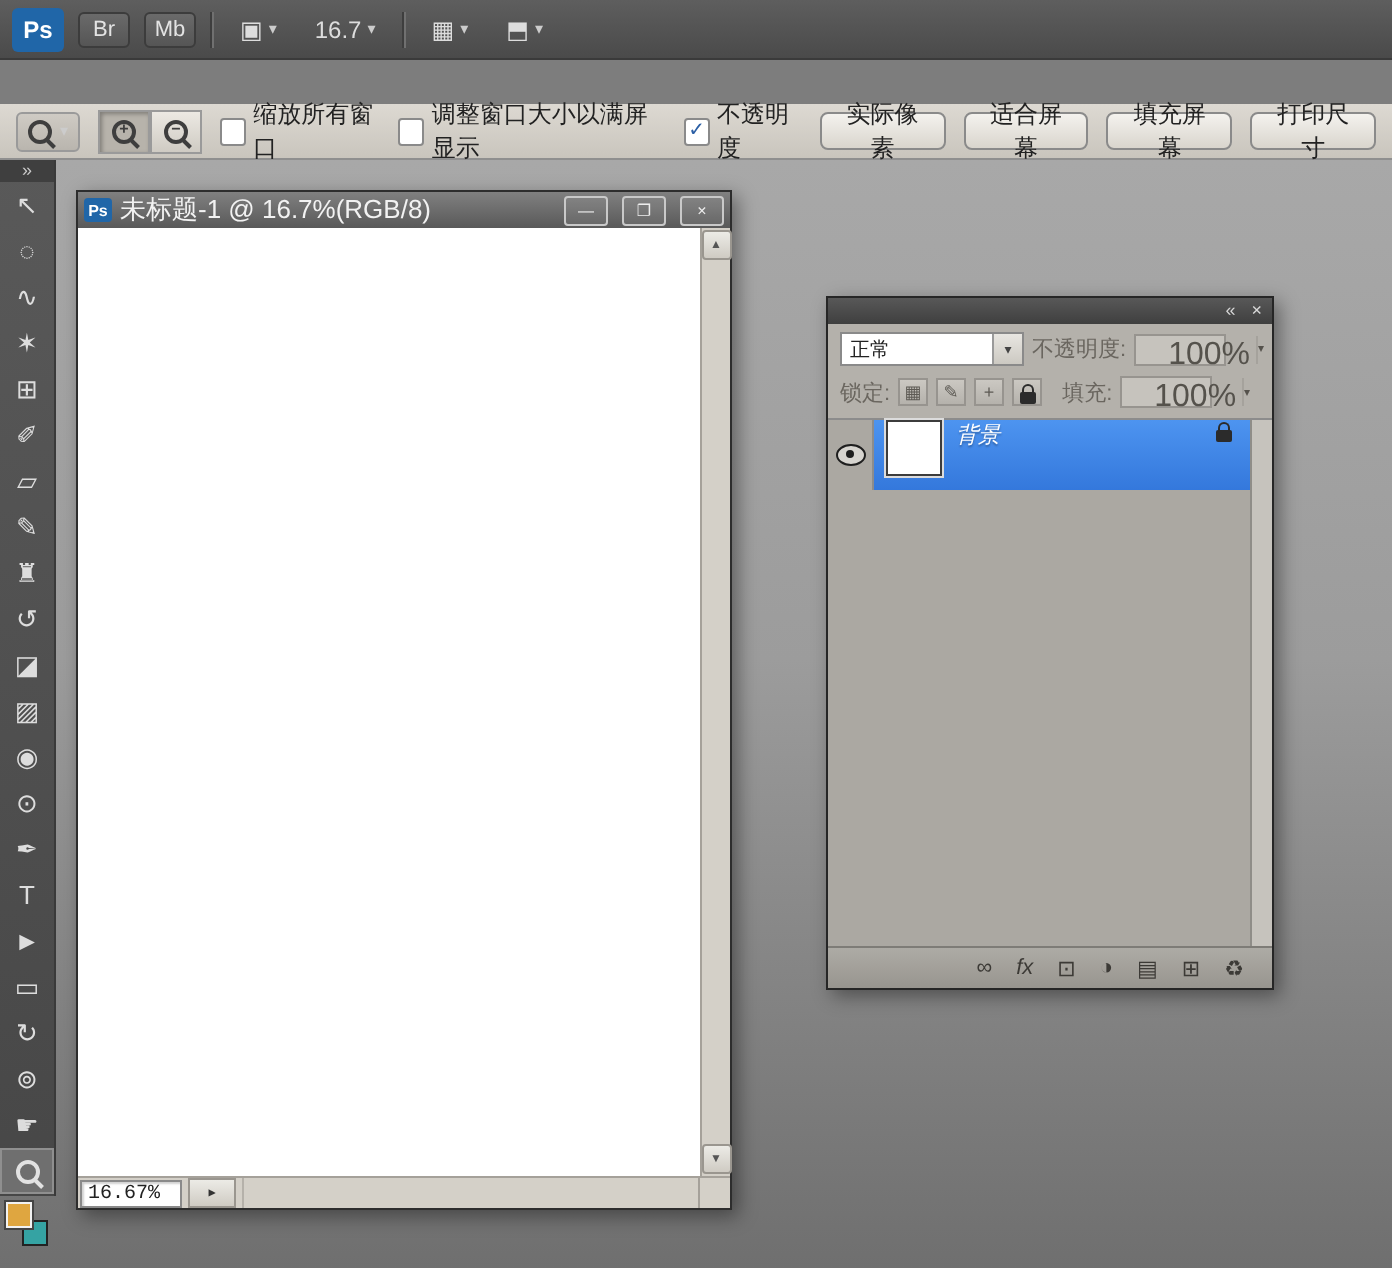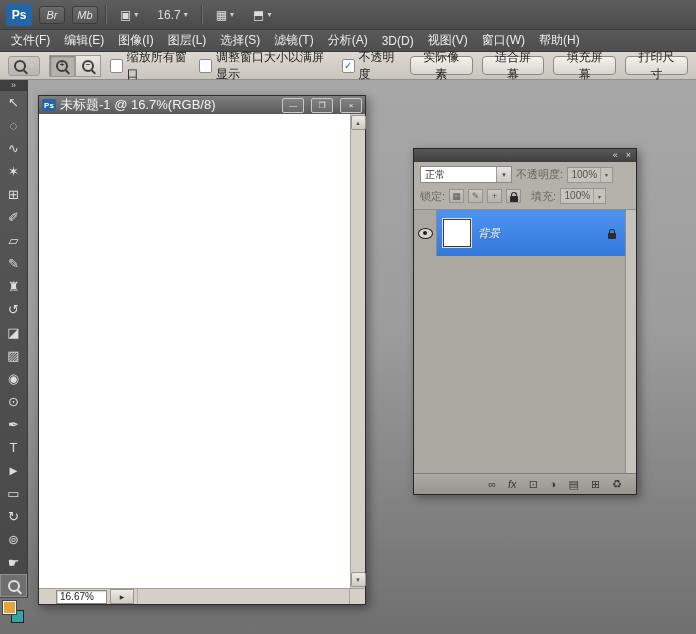--- a/index.html
+++ b/index.html
@@ -6,21 +6,21 @@
   .app{position:relative;width:696px;height:634px;overflow:hidden;
        font-family:"Liberation Sans","DejaVu Sans",sans-serif;user-select:none;}
 
   
   .app-bar{position:absolute;top:0;left:0;width:100%;height:30px;box-sizing:border-box;
     background:linear-gradient(#5e5e5e,#4a4a4a);border-bottom:1px solid #3a3a3a;
     display:flex;align-items:center;gap:7px;padding:0 6px;color:#ddd;}
   .ps-logo{width:26px;height:22px;background:#2066a8;color:#fff;font-weight:bold;font-size:12px;
     display:flex;align-items:center;justify-content:center;border-radius:3px;}
   .chip{height:18px;min-width:26px;background:linear-gradient(#6a6a6a,#555);border:1px solid #3c3c3c;
-    border-radius:3px;color:#e3e3e3;font-size:11px;display:flex;align-items:center;justify-content:center;padding:0 4px;font-style:italic;}
+    border-radius:3px;color:#e3e3e3;font-size:11px;display:flex;align-items:center;justify-content:center;padding:0 4px;}
   .vsep{width:1px;height:18px;background:#3e3e3e;border-right:1px solid #707070;}
   .icon-drop{display:flex;align-items:center;gap:3px;padding:2px 5px;font-size:12px;color:#ddd;
     border:1px solid transparent;border-radius:3px;}
   .caret{font-size:8px;color:#ccc;}
   .glyph{font-size:12px;line-height:1;}
 
   
   .menu-bar{position:absolute;top:30px;left:0;width:100%;height:22px;box-sizing:border-box;
     background:linear-gradient(#595959,#4e4e4e);border-bottom:1px solid #3a3a3a;
     display:flex;align-items:center;padding:0 4px;}
@@ -77,21 +77,21 @@
   .win-btn{width:20px;height:13px;border:1px solid #c9c9c9;border-radius:2px;color:#ededed;font-size:8px;
     display:flex;align-items:center;justify-content:center;margin-left:3px;background:rgba(255,255,255,.07);}
   .doc-body{flex:1;display:grid;grid-template-columns:1fr 15px;grid-template-rows:1fr 16px;}
   .canvas{grid-column:1;grid-row:1;background:#fff;}
   .vscroll{grid-column:2;grid-row:1;background:#d4d0c8;border-left:1px solid #a5a19a;
     display:flex;flex-direction:column;justify-content:space-between;align-items:center;}
   .sbtn{width:13px;height:13px;margin:1px 0;border:1px solid #9a968f;border-radius:2px;
     background:linear-gradient(#ecebe6,#cfcbc3);font-size:6px;color:#555;
     display:flex;align-items:center;justify-content:center;}
   .doc-status{grid-column:1 / span 2;grid-row:2;background:#d4d0c8;border-top:1px solid #a5a19a;
-    display:flex;align-items:center;gap:3px;padding-left:17px;font-size:10px;color:#222;}
+    display:flex;align-items:flex-end;gap:3px;padding-left:1px;font-size:10px;color:#222;font-family:Liberation Mono, monospace;}
   .zoom-box{width:46px;height:12px;background:#fff;border:1px solid #8a8a8a;
     box-shadow:inset 1px 1px 1px rgba(0,0,0,.18);font-size:10px;display:flex;align-items:center;padding-left:3px;}
   .status-btn{width:22px;height:13px;border:1px solid #9a968f;background:linear-gradient(#ecebe6,#cfcbc3);
     display:flex;align-items:center;justify-content:center;font-size:6px;color:#333;}
   .htrack{flex:1;height:100%;border-left:1px solid #b5b1aa;}
   .corner{width:15px;height:100%;border-left:1px solid #a5a19a;}
 
   
   .layers-panel{position:absolute;left:413px;top:68px;width:224px;height:347px;box-sizing:border-box;
     border:1px solid #262626;background:#b4b1ab;box-shadow:3px 3px 9px rgba(0,0,0,.4);
@@ -104,29 +104,29 @@
   .lp-tab.active{background:#bdbab4;color:#111;}
   .lp-tab.inactive{background:#93918d;color:#333;}
   .lp-menu{margin-left:auto;color:#2e2e2e;font-size:11px;padding:0 3px 2px 0;}
   .lp-row{display:flex;align-items:center;gap:4px;padding:4px 6px 1px;font-size:11px;}
   .lbl{color:#6a665f;white-space:nowrap;}
   .select{display:flex;width:92px;height:17px;border:1px solid #8a8a8a;background:#fff;box-sizing:border-box;}
   .select .val{flex:1;font-size:10px;color:#222;padding:1px 4px;}
   .select .arrow{width:14px;background:linear-gradient(#e8e6e1,#ccc9c2);border-left:1px solid #9a9a9a;
     display:flex;align-items:center;justify-content:center;font-size:7px;color:#444;}
   .value-box{display:flex;width:46px;height:16px;border:1px solid #97948f;background:#c6c3bd;box-sizing:border-box;}
-  .value-box .val{flex:1;font-size:10px;color:#55524c;padding:1px 3px;text-align:right;}
+  .value-box .val{flex:1;font-size:16px;color:#55524c;padding:1px 3px;text-align:right;margin-left:13px;}
   .value-box .arrow{width:11px;display:flex;align-items:center;justify-content:center;font-size:6px;color:#55524c;
     border-left:1px solid #a5a29c;}
   .lock-btn{width:15px;height:14px;border:1px solid #97948f;background:linear-gradient(#cbc8c2,#b5b2ac);
     display:flex;align-items:center;justify-content:center;font-size:9px;color:#5d5a54;box-sizing:border-box;}
   .lp-list{flex:1;margin-top:4px;border-top:1px solid #8c8c8c;background:#aba8a2;display:flex;min-height:0;}
   .list-main{flex:1;}
   .lp-scroll{width:10px;border-left:1px solid #8f8d88;background:#c6c3bd;}
-  .layer-row{height:46px;display:flex;align-items:center;background:linear-gradient(#4d94f0,#3478dc);}
+  .layer-row{height:35px;display:flex;align-items:flex-start;background:linear-gradient(#4d94f0,#3478dc);}
   .eye-cell{width:22px;height:100%;background:#aba8a2;border-right:1px solid #8c8c8c;
     display:flex;align-items:center;justify-content:center;flex:0 0 auto;}
   .eye{width:13px;height:9px;border:1px solid #1e1e1e;border-radius:50%;position:relative;background:#d6d4cf;}
   .eye::after{content:"";position:absolute;width:4px;height:4px;border-radius:50%;background:#1e1e1e;top:2px;left:4px;}
   .thumb{width:26px;height:26px;background:#fff;border:1px solid #3c3c3c;margin:0 7px 0 6px;box-shadow:0 0 0 1px #dcdcdc;}
   .layer-name{flex:1;color:#fff;font-size:11px;font-style:italic;text-shadow:0 1px 1px rgba(0,0,0,.3);}
   .padlock{position:relative;width:8px;height:6px;background:#2b2b2b;border-radius:1px;margin-top:5px;}
   .padlock::before{content:"";position:absolute;top:-4px;left:1px;width:4px;height:3px;
     border:1px solid #2b2b2b;border-bottom:none;border-radius:3px 3px 0 0;}
   .row-lock{margin-right:9px;}
@@ -156,33 +156,20 @@
     <div class="icon-drop">
       <span class="glyph">▦</span>
       <span class="caret">▾</span>
     </div>
     <div class="icon-drop">
       <span class="glyph">⬒</span>
       <span class="caret">▾</span>
     </div>
   </div>
 
-  <div class="menu-bar">
-    <div class="menu-item">文件(F)</div>
-    <div class="menu-item">编辑(E)</div>
-    <div class="menu-item">图像(I)</div>
-    <div class="menu-item">图层(L)</div>
-    <div class="menu-item">选择(S)</div>
-    <div class="menu-item">滤镜(T)</div>
-    <div class="menu-item">分析(A)</div>
-    <div class="menu-item">3D(D)</div>
-    <div class="menu-item">视图(V)</div>
-    <div class="menu-item">窗口(W)</div>
-    <div class="menu-item">帮助(H)</div>
-  </div>
 
   <div class="options-bar">
     <div class="tool-preset">
       <span class="mag"></span>
       <span class="caret">▾</span>
     </div>
     <div class="zoom-group">
       <div class="zbtn pressed">
         <span class="mag">
             <span class="sign">+</span>

